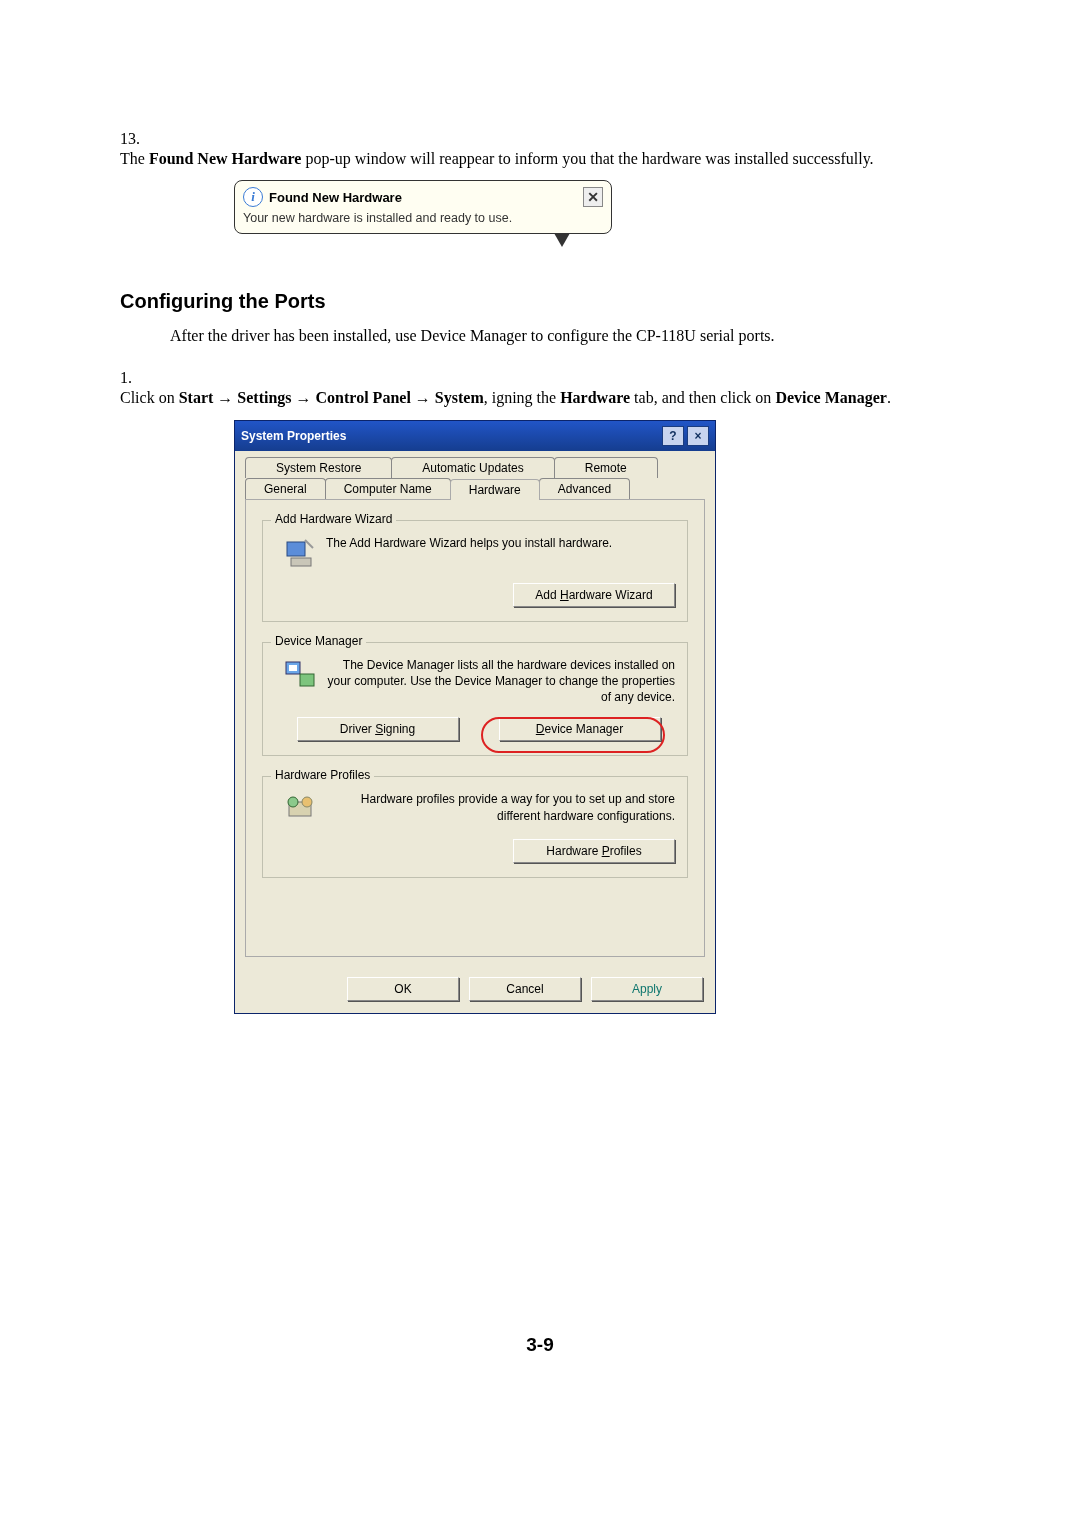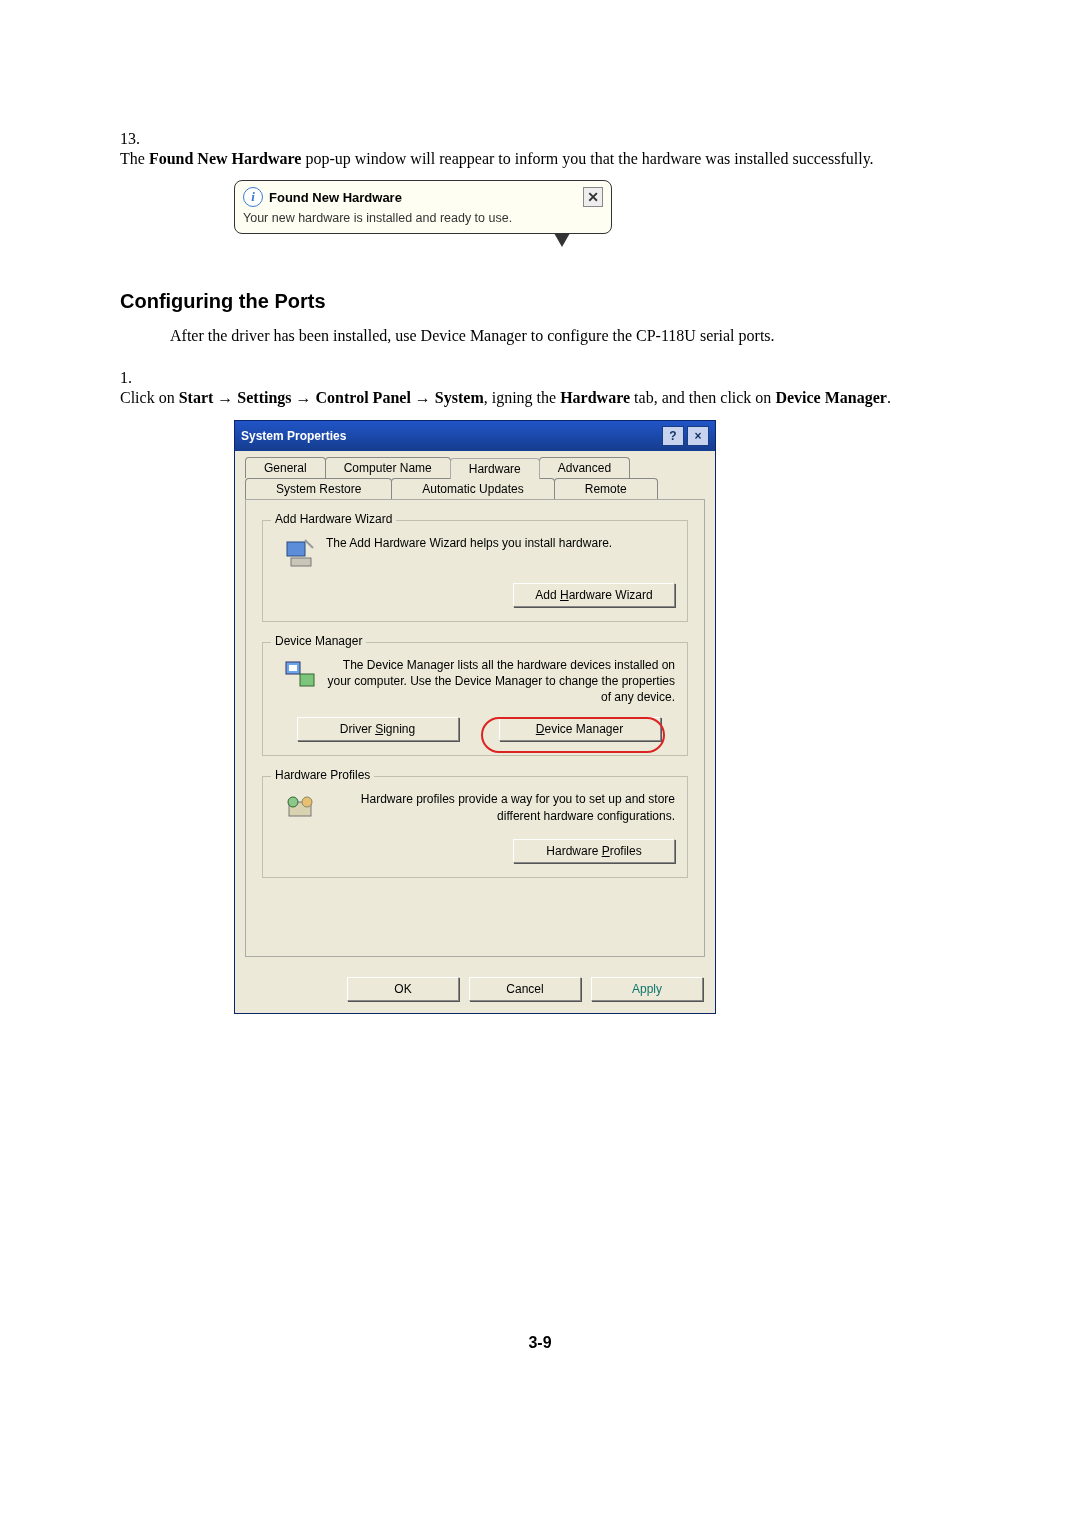--- a/index.html
+++ b/index.html
@@ -258,21 +258,21 @@
     .dialog-footer {
       display: flex;
       justify-content: flex-end;
       gap: 10px;
       padding: 10px 12px 12px;
     }
     .page-footer {
       text-align: center;
       font-family: Arial, sans-serif;
       font-weight: bold;
-      font-size: 16px;
+      font-size: 19px;
       margin-top: 320px;
     }
   </style>
 </head>
 <body>
 
 <div class="page">
 
 
   <div class="step-block">
@@ -308,29 +308,29 @@
 
   <div class="sysprops">
     <div class="titlebar">
       <span>System Properties</span>
       <span class="spacer"></span>
       <span class="titlebar-btn">?</span>
       <span class="titlebar-btn">×</span>
     </div>
     <div class="dialog-body">
       <div class="tabrow">
+        <div class="tab">System Restore</div>
+        <div class="tab">Automatic Updates</div>
+        <div class="tab">Remote</div>
+      </div>
+      <div class="tabrow">
         <div class="tab small">General</div>
         <div class="tab small">Computer Name</div>
         <div class="tab small active">Hardware</div>
         <div class="tab small">Advanced</div>
-      </div>
-      <div class="tabrow">
-        <div class="tab">System Restore</div>
-        <div class="tab">Automatic Updates</div>
-        <div class="tab">Remote</div>
       </div>
 
       <div class="tab-panel">
 
         <div class="groupbox">
           <span class="groupbox-title">Add Hardware Wizard</span>
           <div class="group-content">
             <div class="group-icon">
               <svg width="34" height="34" viewBox="0 0 34 34">
                 <rect x="4" y="6" width="18" height="14" fill="#5b8dd9" stroke="#2a4a80"></rect>

